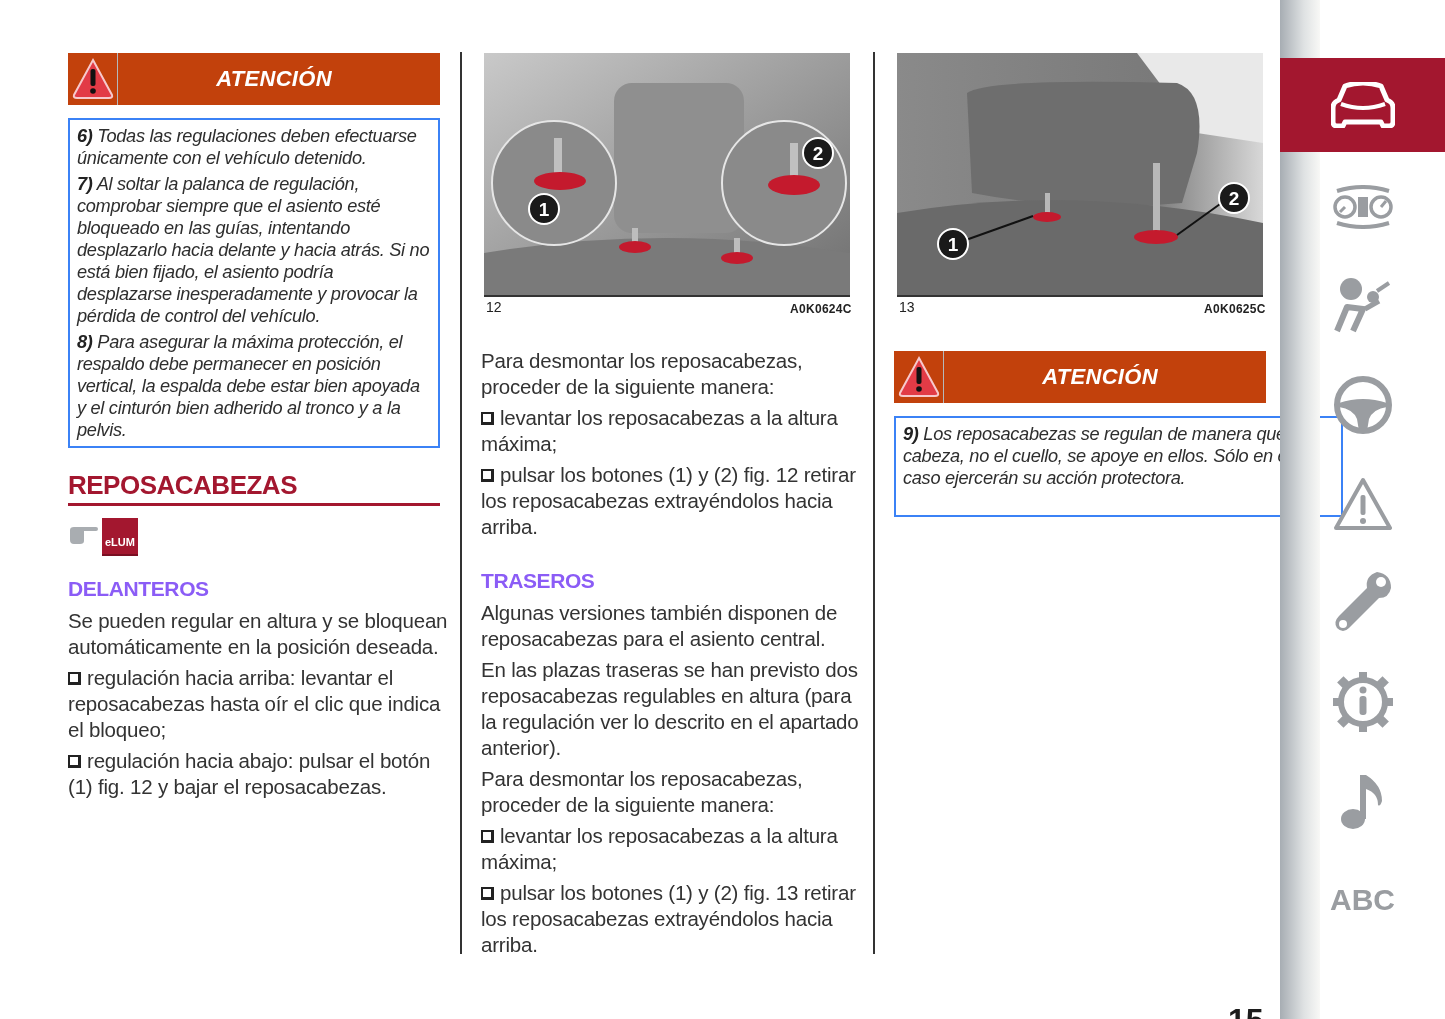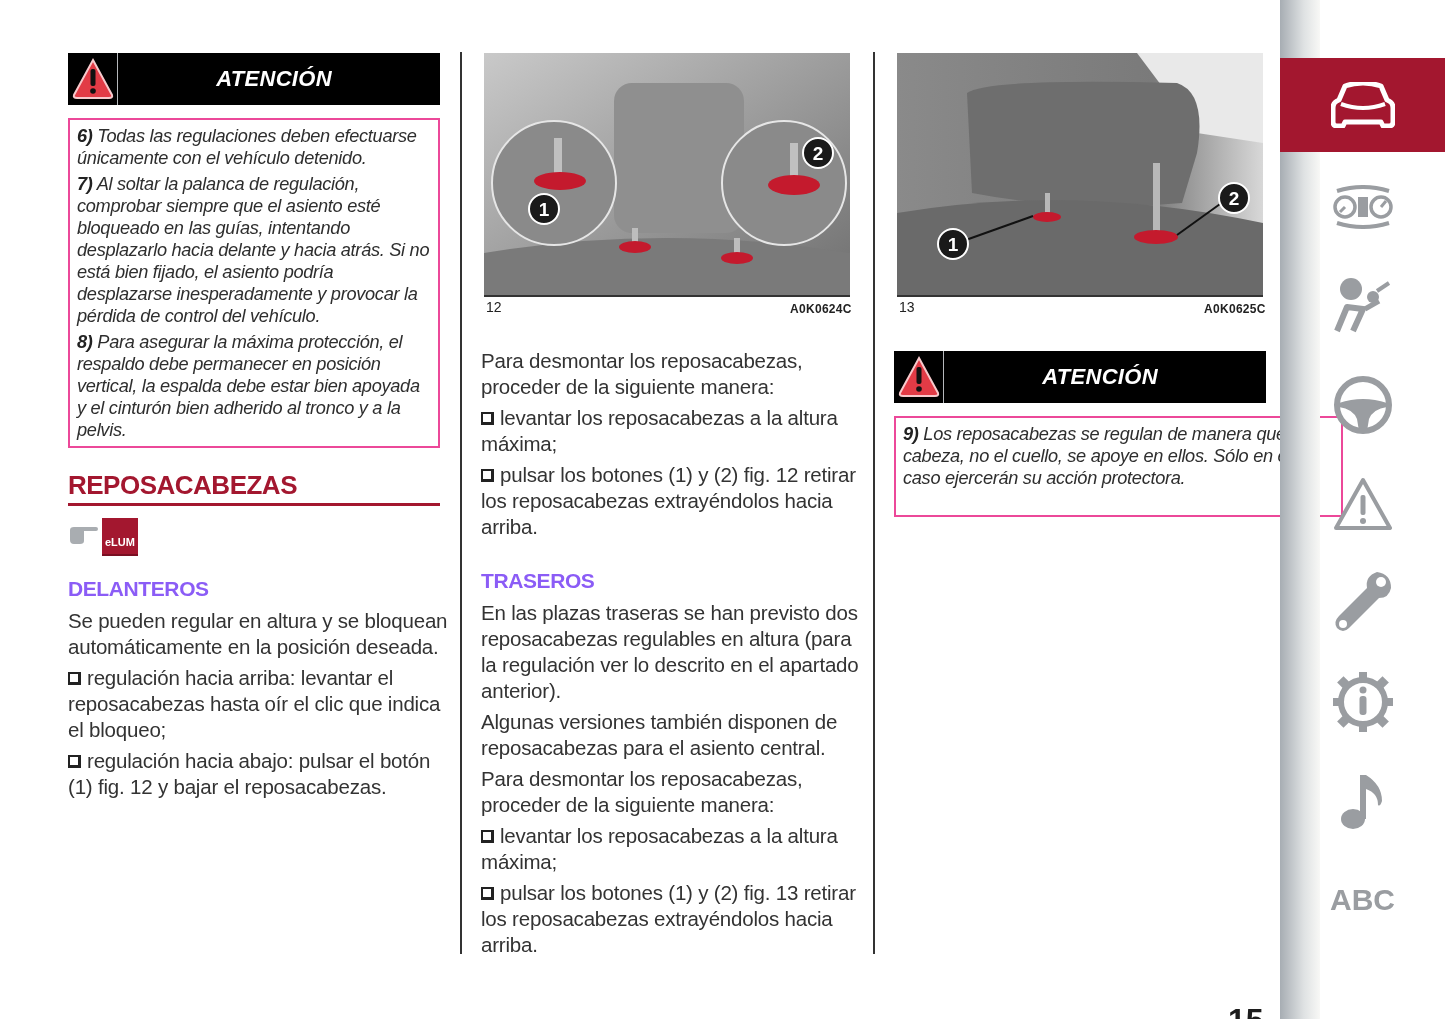--- a/index.html
+++ b/index.html
@@ -2,24 +2,24 @@
 <html><head>
 <meta charset="utf-8">
 <style>
   * { box-sizing: border-box; margin: 0; padding: 0; }
   html, body { width: 1445px; height: 1019px; background: #ffffff; overflow: hidden; }
   body { position: relative; font-family: "Liberation Sans", "DejaVu Sans", sans-serif; color: #2b2b2b; }
 
   .vline { position: absolute; top: 52px; width: 1.5px; height: 902px; background: #333; }
 
   
-  .att-head { position: absolute; height: 52px; background: #000000; display: flex; align-items: center; }
+  .att-head { position: absolute; height: 52px; background: #c2410c; display: flex; align-items: center; }
   .att-icon { width: 50px; height: 52px; display: flex; align-items: center; justify-content: center; border-right: 1px solid #b5b8bb; }
   .att-title { flex: 1; text-align: center; color: #fff; font-weight: bold; font-style: italic; font-size: 22px; letter-spacing: 0.3px; padding-right: 10px; }
-  .att-body { position: absolute; border: 2px solid #ec4899; padding: 5px 7px 14px 7px; font-style: italic; font-size: 18.2px; line-height: 22px; color: #2e2e2e; letter-spacing: -0.3px; }
+  .att-body { position: absolute; border: 2px solid #3b82f6; padding: 5px 7px 14px 7px; font-style: italic; font-size: 18.2px; line-height: 22px; color: #2e2e2e; letter-spacing: -0.3px; }
   .att-body p { margin: 0 0 4px 0; }
   .att-body b { font-weight: bold; color: #222; }
 
   .section-title { position: absolute; font-weight: bold; color: #a3172f; font-size: 26px; letter-spacing: -0.5px; }
   .section-rule { position: absolute; height: 2.5px; background: #a3172f; }
   .sub-title { position: absolute; font-weight: bold; color: #8b5cf6; font-size: 21px; letter-spacing: -0.4px; }
 
   .body-text { position: absolute; font-size: 20.5px; line-height: 26px; color: #333; letter-spacing: -0.2px; }
   .body-text p { margin: 0 0 5px 0; }
   .bullet { display: inline-block; width: 13px; height: 13px; border: 2px solid #222; border-right-width: 3px; border-bottom-width: 3px; margin-right: 6px; vertical-align: 0px; }
@@ -116,22 +116,22 @@
 <div class="fig-code" style="left:790px; top:302px;">A0K0624C</div>
 
 <div class="body-text" style="left:481px; top:348px; width:380px;">
   <p>Para desmontar los reposacabezas, proceder de la siguiente manera:</p>
   <p><span class="bullet"></span><span>levantar los reposacabezas a la altura máxima;</span></p>
   <p><span class="bullet"></span><span>pulsar los botones (1) y (2) fig. 12 retirar los reposacabezas extrayéndolos hacia arriba.</span></p>
 </div>
 
 <div class="sub-title" style="left:481px; top:569px;">TRASEROS</div>
 <div class="body-text" style="left:481px; top:600px; width:380px;">
+  <p>Algunas versiones también disponen de reposacabezas para el asiento central.</p>
   <p>En las plazas traseras se han previsto dos reposacabezas regulables en altura (para la regulación ver lo descrito en el apartado anterior).</p>
-  <p>Algunas versiones también disponen de reposacabezas para el asiento central.</p>
   <p>Para desmontar los reposacabezas, proceder de la siguiente manera:</p>
   <p><span class="bullet"></span><span>levantar los reposacabezas a la altura máxima;</span></p>
   <p><span class="bullet"></span><span>pulsar los botones (1) y (2) fig. 13 retirar los reposacabezas extrayéndolos hacia arriba.</span></p>
 </div>
 
 <div class="vline" style="left:873px;"></div>
 
 <div class="figure" style="left:897px; top:53px;">
   <svg width="366" height="244" viewBox="0 0 366 244">
     <defs>

